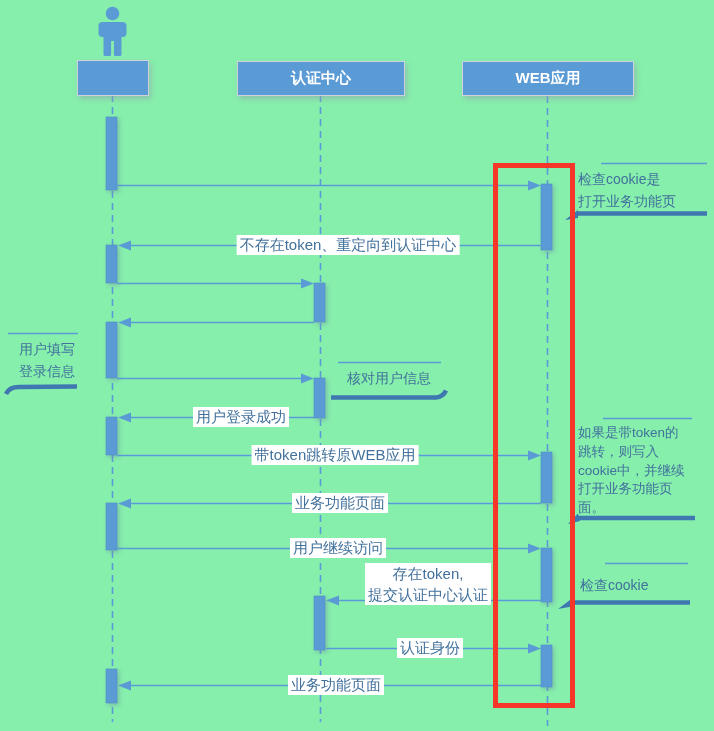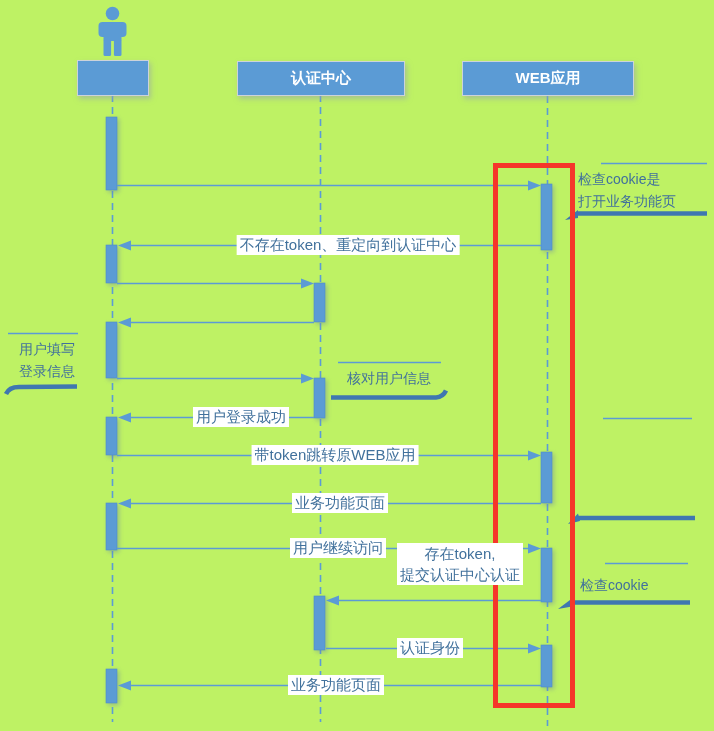--- a/index.html
+++ b/index.html
@@ -4,21 +4,21 @@
 <style>
   :root{
     --color-accent:#5b9bd5;
     --color-text:#41719c;
     --color-thick-line:#3f77b0;
     --color-highlight:#f5372a;
     --color-header-text:#ffffff;
   }
   html,body{margin:0;padding:0;background:#ffffff;}
   body{font-family:"Liberation Sans","DejaVu Sans",sans-serif;}
-  #stage{position:relative;width:714px;height:731px;background:#bef264;overflow:hidden;}
+  #stage{position:relative;width:714px;height:731px;background:#86efac;overflow:hidden;}
   #stage svg{position:absolute;left:0;top:0;}
   .lifeline{stroke:var(--color-accent);stroke-width:1.6;stroke-dasharray:7 5;}
   .msgline{stroke:var(--color-accent);stroke-width:1.6;}
   .head{fill:var(--color-accent);}
   .act{fill:var(--color-accent);stroke:#4d8ec9;stroke-width:.6;filter:drop-shadow(2px 2px 2px rgba(110,135,165,.45));}
   .thin-note-line{stroke:var(--color-accent);stroke-width:1.7;}
   .thick-note-line{stroke:var(--color-thick-line);stroke-width:4.5;fill:none;}
   .note-hook{fill:var(--color-thick-line);}
   .red-frame{stroke:var(--color-highlight);stroke-width:5;fill:none;}
   .actor{fill:var(--color-accent);}
@@ -158,31 +158,38 @@
   </div>
   <div class="pbox" style="left:462px;top:61px;width:170px;text-align:center;">
     <span>WEB应用</span>
   </div>
 
   <div class="msg-label" style="left:331px;top:245px;margin-left:17px;">不存在token、重定向到认证中心</div>
   <div class="msg-label" style="left:241px;top:417px;">用户登录成功</div>
   <div class="msg-label" style="left:335px;top:455px;">带token跳转原WEB应用</div>
   <div class="msg-label" style="left:340px;top:503px;">业务功能页面</div>
   <div class="msg-label" style="left:338px;top:548px;">用户继续访问</div>
-  <div class="msg-label" style="left:428px;top:564px;line-height:21px;margin-left:32px;">
+  <div class="msg-label" style="left:428px;top:584px;line-height:21px;">
     <div>存在token,</div>
     <div>提交认证中心认证</div>
   </div>
   <div class="msg-label" style="left:430px;top:648px;">认证身份</div>
   <div class="msg-label" style="left:336px;top:685px;">业务功能页面</div>
 
   <div class="note-text" style="left:19px;top:338px;">
     <div>用户填写</div>
     <div>登录信息</div>
   </div>
   <div class="note-text" style="left:347px;top:367px;">核对用户信息</div>
   <div class="note-text" style="left:578px;top:168px;">
     <div>检查cookie是</div>
     <div>打开业务功能页</div>
   </div>
+  <div class="note-text small" style="left:578px;top:424px;">
+    <div>如果是带token的</div>
+    <div>跳转，则写入</div>
+    <div>cookie中，并继续</div>
+    <div>打开业务功能页</div>
+    <div>面。</div>
+  </div>
   <div class="note-text" style="left:580px;top:574px;">检查cookie</div>
 
 </div>
 
 </body></html>

